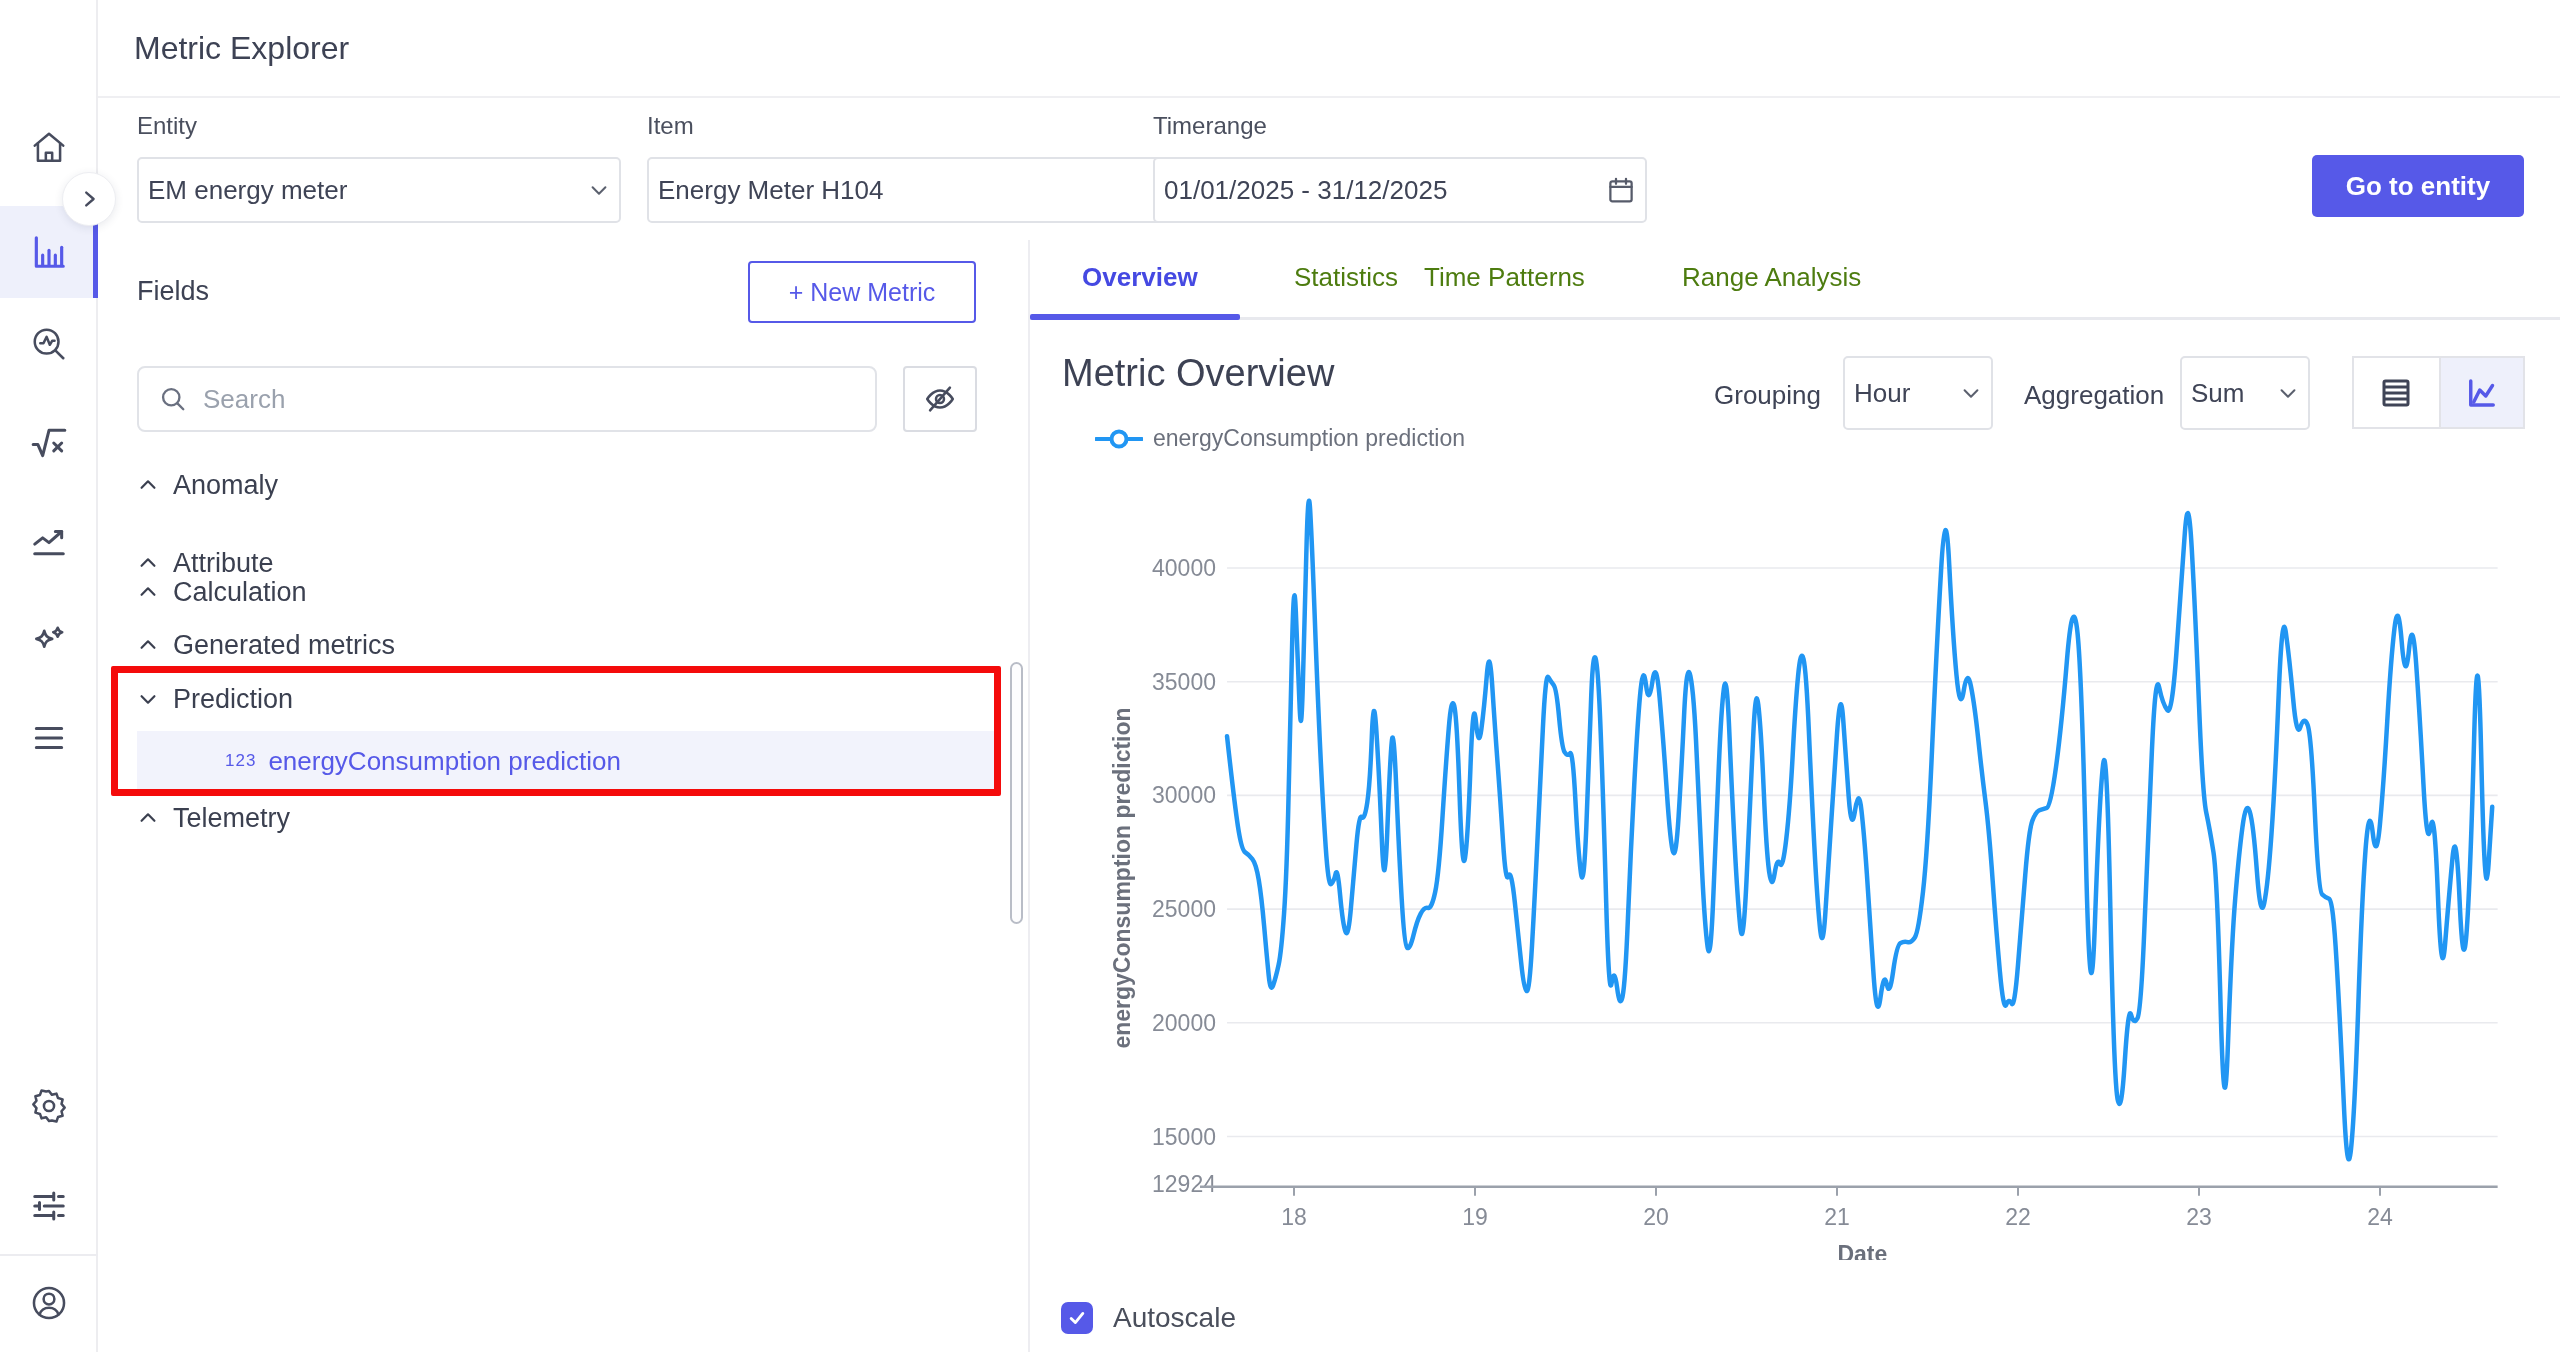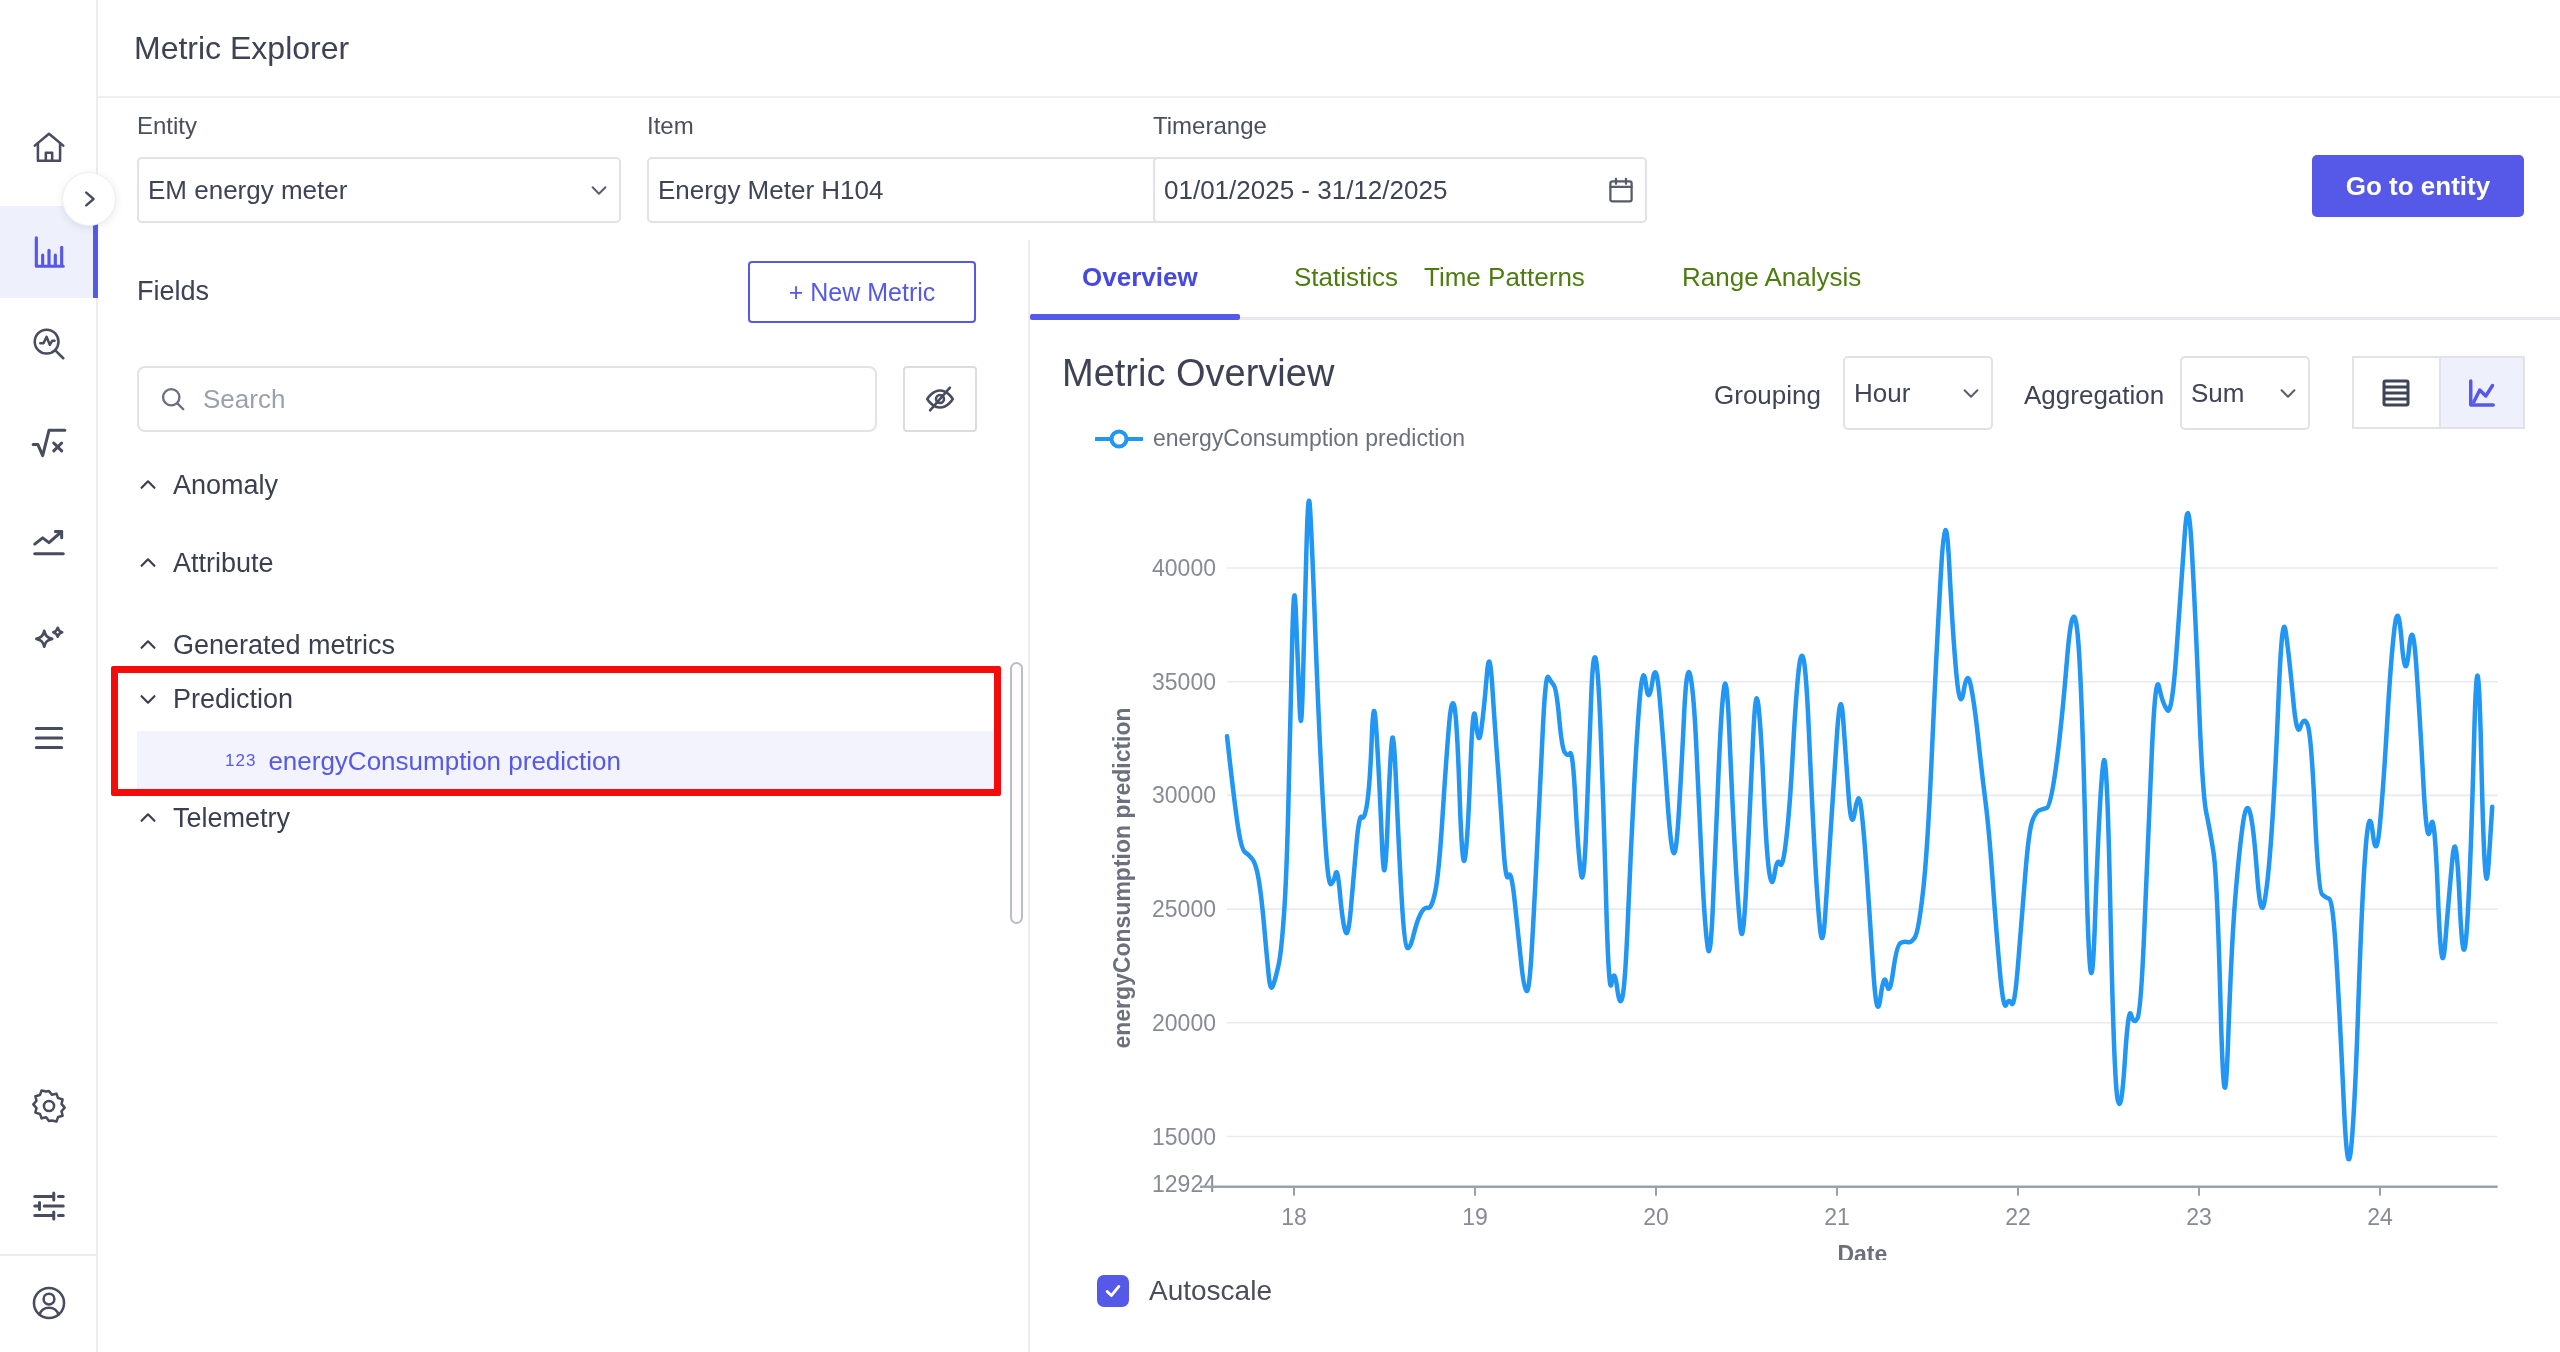--- a/index.html
+++ b/index.html
@@ -74,21 +74,21 @@
   
   .metric-title{left:1062px;top:352px;font-size:38px;color:var(--text-dark);}
   .ctl-label{font-size:26px;color:#3f4456;}
   .view-toggle{left:2352px;top:356px;width:173px;height:73px;border:2px solid #e2e3e8;display:flex;}
   .view-cell{width:50%;display:flex;align-items:center;justify-content:center;cursor:pointer;}
   .view-cell+.view-cell{border-left:2px solid #e2e3e8;}
   .view-cell.active{background:var(--accent-soft);}
   .view-cell svg{width:36px;height:36px;}
   .legend{left:1095px;top:425px;display:flex;align-items:center;gap:10px;}
   .legend-text{font-size:23px;color:#6b707c;}
-  .autoscale{left:1061px;top:1275px;display:flex;align-items:center;gap:20px;cursor:pointer;margin-left:36px;}
+  .autoscale{left:1061px;top:1302px;display:flex;align-items:center;gap:20px;cursor:pointer;}
   .checkbox{width:32px;height:32px;border-radius:7px;background:#fff;border:2px solid #b9bdc7;display:flex;align-items:center;justify-content:center;}
   .checkbox.checked{background:var(--accent);border-color:var(--accent);}
   .checkbox svg{width:20px;height:20px;stroke:#fff;fill:none;stroke-width:3.4;stroke-linecap:round;stroke-linejoin:round;}
   .checkbox:not(.checked) svg{display:none;}
   .autoscale-label{font-size:28px;color:#4a4f5c;}
 
   .chart-svg{left:1100px;top:450px;}
   .tick-label{font-size:23px;fill:#868b96;}
   .axis-title{font-size:23px;font-weight:700;fill:#6b707c;}
 </style>
@@ -233,20 +233,26 @@
     <svg viewBox="0 0 24 24">
         <path d="m5 15 7-7 7 7"></path>
       </svg>
     <span class="glabel">Anomaly</span>
   </div>
   <div class="tree-row" style="top:536px">
     <svg viewBox="0 0 24 24">
         <path d="m5 15 7-7 7 7"></path>
       </svg>
     <span class="glabel">Attribute</span>
+  </div>
+  <div class="tree-row" style="top:565px">
+    <svg viewBox="0 0 24 24">
+        <path d="m5 15 7-7 7 7"></path>
+      </svg>
+    <span class="glabel">Calculation</span>
   </div>
   <div class="tree-row" style="top:618px">
     <svg viewBox="0 0 24 24">
         <path d="m5 15 7-7 7 7"></path>
       </svg>
     <span class="glabel">Generated metrics</span>
   </div>
   <div class="tree-row" style="top:672px">
     <svg viewBox="0 0 24 24">
         <path d="m5 9 7 7 7-7"></path>

